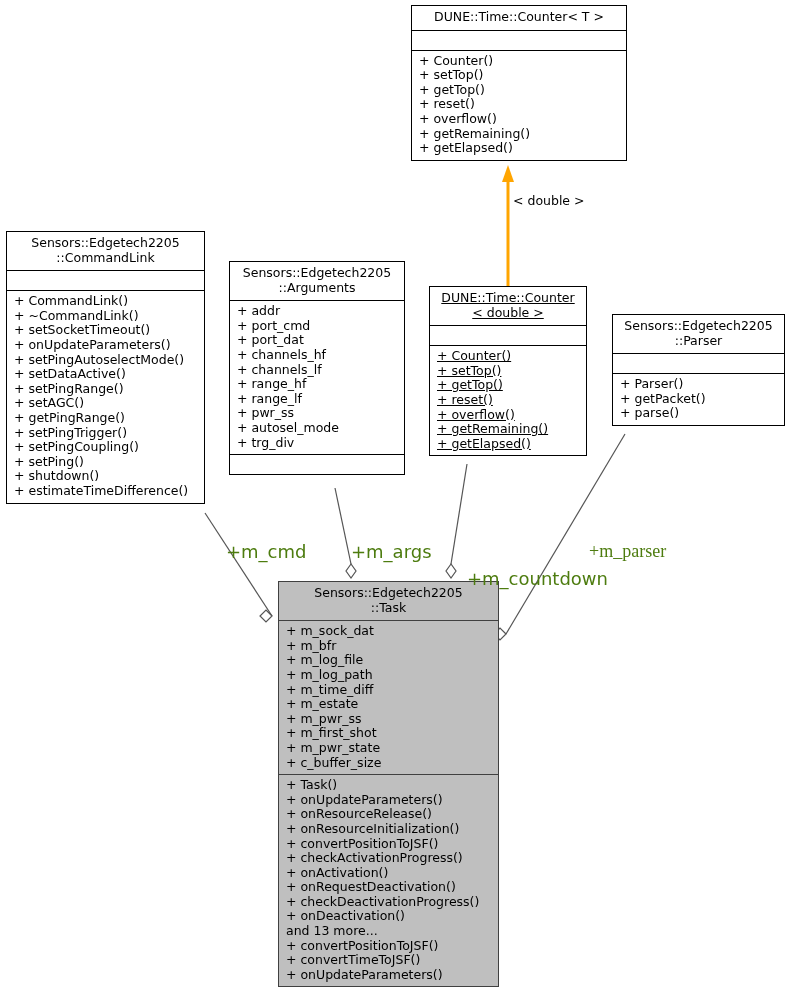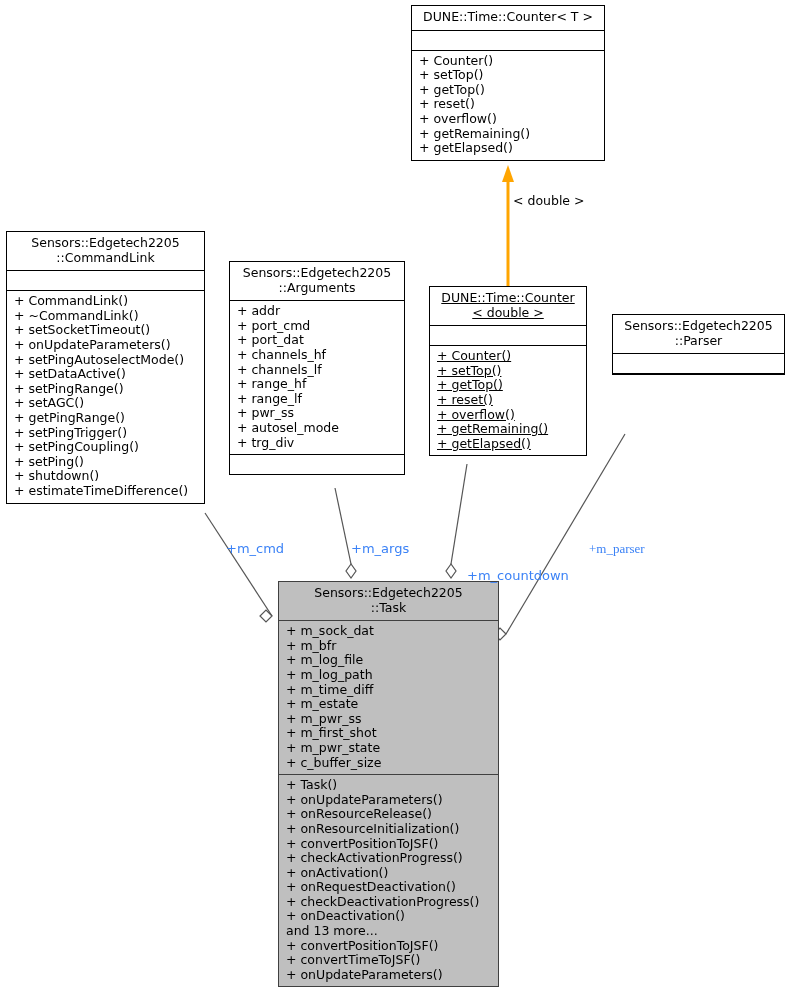--- a/index.html
+++ b/index.html
@@ -62,22 +62,22 @@
   }
   .cls-ops {
     padding: 3px 5px 4px 7px;
     min-height: 13px;
   }
   .member {
     white-space: nowrap;
   }
   .edge-label {
     position: absolute;
-    font-size: 13px;
-    color: #3b82f6;
+    font-size: 18px;
+    color: #4d7c0f;
     white-space: nowrap;
     z-index: 6;
   }
   .tmpl-label {
     position: absolute;
     font-size: 12.5px;
     color: #000000;
     white-space: nowrap;
     z-index: 6;
   }
@@ -98,21 +98,21 @@
     <line x1="335" y1="488" x2="351" y2="564" stroke="#555555" stroke-width="1.2"></line>
     <polygon points="351,564 346,571 351,578 356,571" fill="#ffffff" stroke="#555555" stroke-width="1.2"></polygon>
 
     <line x1="467" y1="464" x2="451" y2="564" stroke="#555555" stroke-width="1.2"></line>
     <polygon points="451,564 446,571 451,578 456,571" fill="#ffffff" stroke="#555555" stroke-width="1.2"></polygon>
 
     <line x1="625" y1="434" x2="506" y2="634" stroke="#555555" stroke-width="1.2"></line>
     <polygon points="506,634 500,628 494,634 500,640" fill="#ffffff" stroke="#555555" stroke-width="1.2"></polygon>
   </svg>
 
-  <div class="uml-class" style="left:411px; top:5px; width:194px;">
+  <div class="uml-class" style="left:411px; top:5px; width:216px;">
     <div class="cls-title">DUNE::Time::Counter&lt; T &gt;</div>
     <div class="cls-attrs empty"></div>
     <div class="cls-ops">
       <div class="member">+ Counter()</div>
       <div class="member">+ setTop()</div>
       <div class="member">+ getTop()</div>
       <div class="member">+ reset()</div>
       <div class="member">+ overflow()</div>
       <div class="member">+ getRemaining()</div>
       <div class="member">+ getElapsed()</div>
@@ -173,20 +173,25 @@
       <div class="member">+ overflow()</div>
       <div class="member">+ getRemaining()</div>
       <div class="member">+ getElapsed()</div>
     </div>
   </div>
 
   <div class="uml-class" style="left:612px; top:314px; width:173px;">
     <div class="cls-title">Sensors::Edgetech2205
 ::Parser</div>
     <div class="cls-attrs empty"></div>
+    <div class="cls-ops">
+      <div class="member">+ Parser()</div>
+      <div class="member">+ getPacket()</div>
+      <div class="member">+ parse()</div>
+    </div>
   </div>
 
   <div class="edge-label" style="left:226px; top:541px;">+m_cmd</div>
   <div class="edge-label" style="left:351px; top:541px;">+m_args</div>
   <div class="edge-label" style="left:467px; top:568px;">+m_countdown</div>
   <div class="edge-label" style="left:589px; top:541px;font-family:Liberation Serif, serif;">+m_parser</div>
 
   <div class="uml-class highlight" style="left:278px; top:581px; width:221px;">
     <div class="cls-title">Sensors::Edgetech2205
 ::Task</div>

